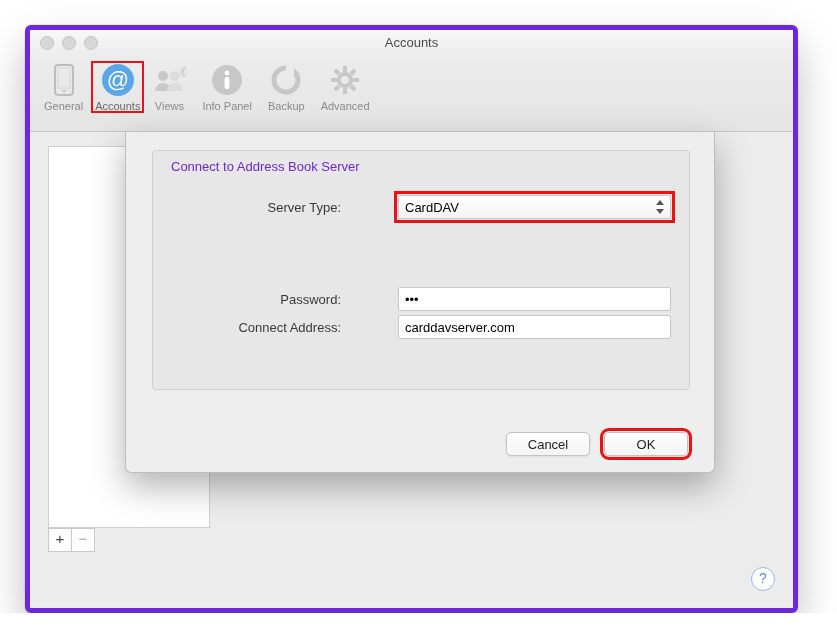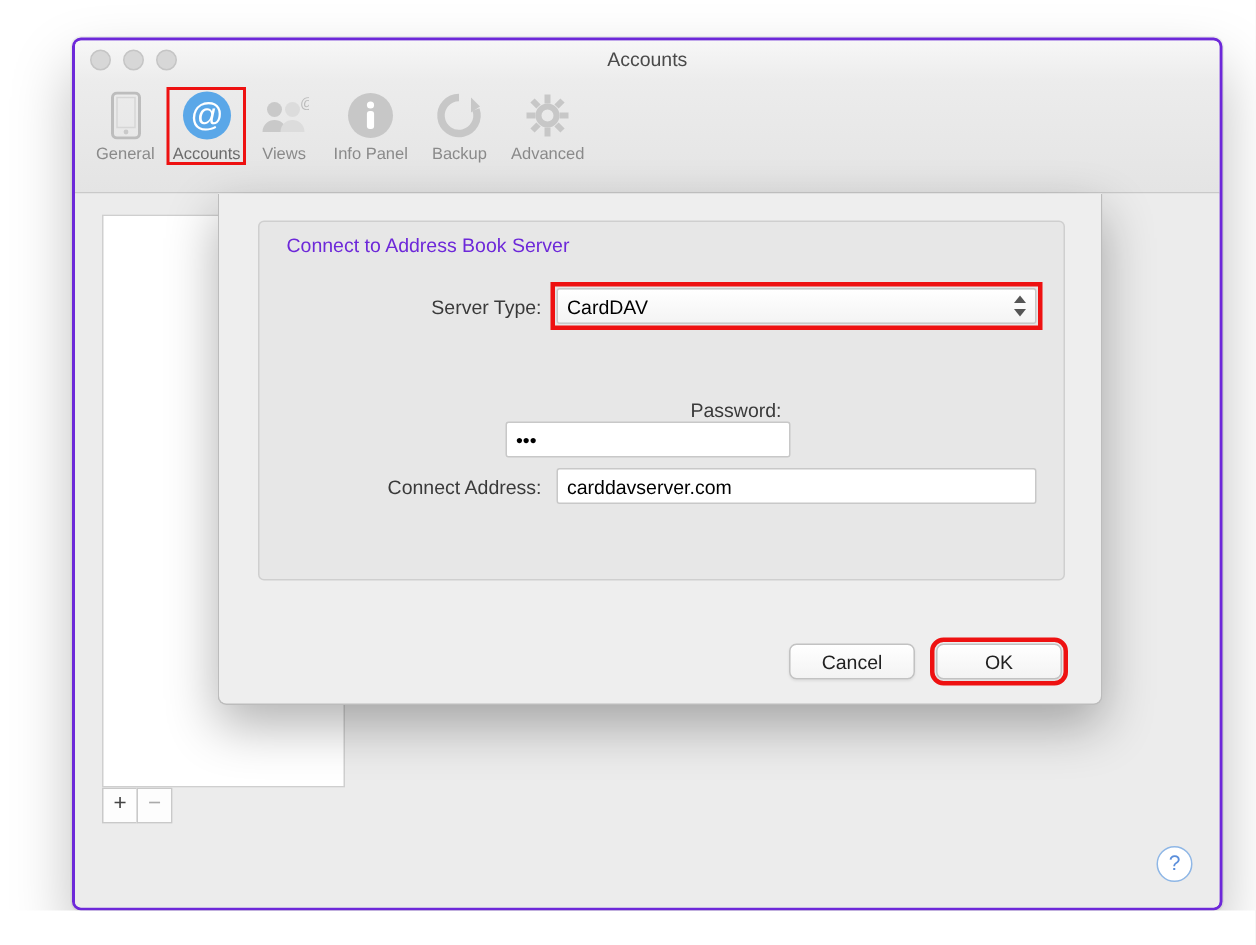--- a/index.html
+++ b/index.html
@@ -7,23 +7,23 @@
     padding: 0;
     background: #ffffff;
     font-family: -apple-system, "Helvetica Neue", Arial, sans-serif;
     font-size: 13px;
     color: #333;
   }
   .window {
     position: relative;
     width: 763px;
     height: 578px;
-    margin: 25px 0 0 48px;
+    margin: 25px 0 0 25px;
     background: #f1f1f1;
-    border: 2px solid #6d28d9;
+    border: 5px solid #6d28d9;
     border-radius: 6px;
     box-shadow: 0 20px 40px rgba(0,0,0,0.25), 0 0 0 1px rgba(0,0,0,0.05);
     overflow: hidden;
   }
   .titlebar {
     position: relative;
     height: 22px;
     padding-top: 5px;
     text-align: center;
     background: linear-gradient(#f7f7f7, #ececec);
@@ -154,20 +154,21 @@
     top: 8px;
     font-size: 13px;
     color: #6d28d9;
   }
   .row {
     position: absolute;
     left: 0;
     right: 18px;
     display: flex;
     align-items: center;
+    gap: 47px;
   }
   .lab {
     width: 188px;
     text-align: right;
     padding-right: 10px;
     color: #3a3a3a;
     font-size: 13px;
   }
   .ctrl {
     flex: 1;
@@ -330,21 +331,21 @@
             <div class="stepper">
               <svg width="14" height="18" viewBox="0 0 14 18">
                   <polygon points="7,2 11,7 3,7" fill="#555"></polygon>
                   <polygon points="7,16 11,11 3,11" fill="#555"></polygon>
                 </svg>
             </div>
           </div>
         </div>
 
 
-        <div class="row" style="top:118px;flex-direction:column;">
+        <div class="row" style="top:136px;">
           <div class="lab">Password:</div>
           <div class="ctrl">
             <input class="field" value="•••" style="">
           </div>
         </div>
 
         <div class="row" style="top:164px;">
           <div class="lab">Connect Address:</div>
           <div class="ctrl">
             <input class="field" value="carddavserver.com" style="">

